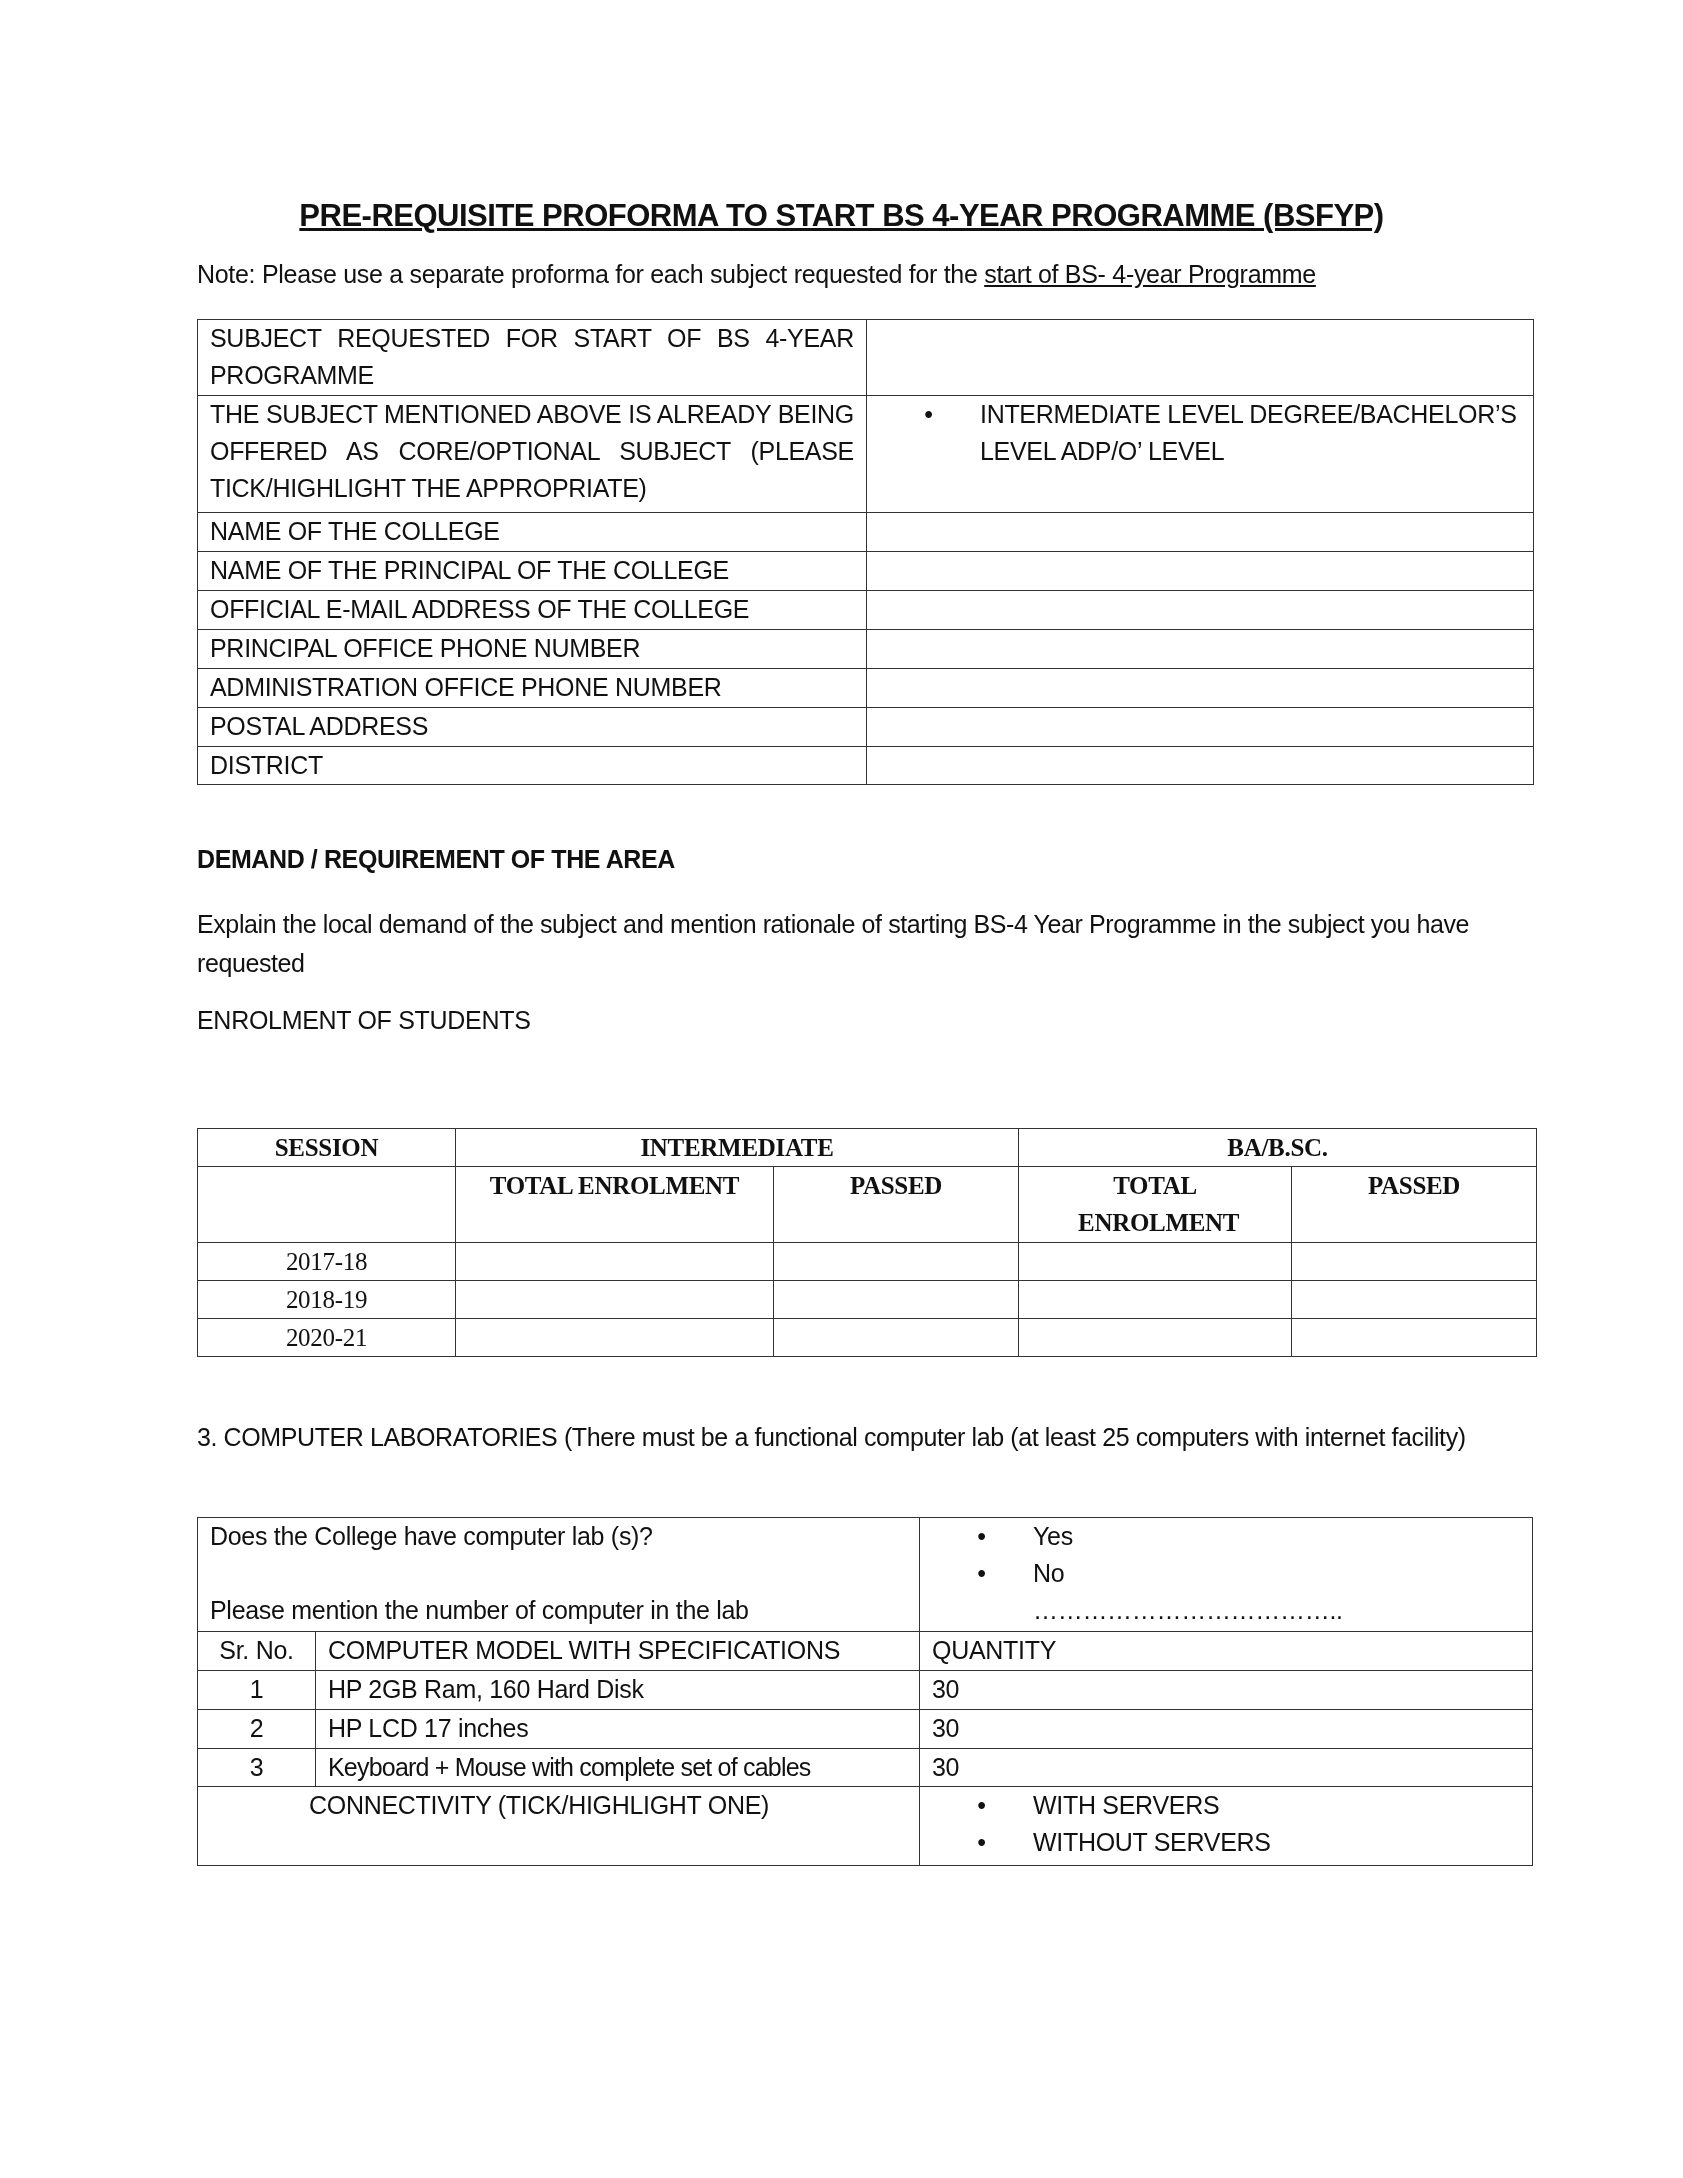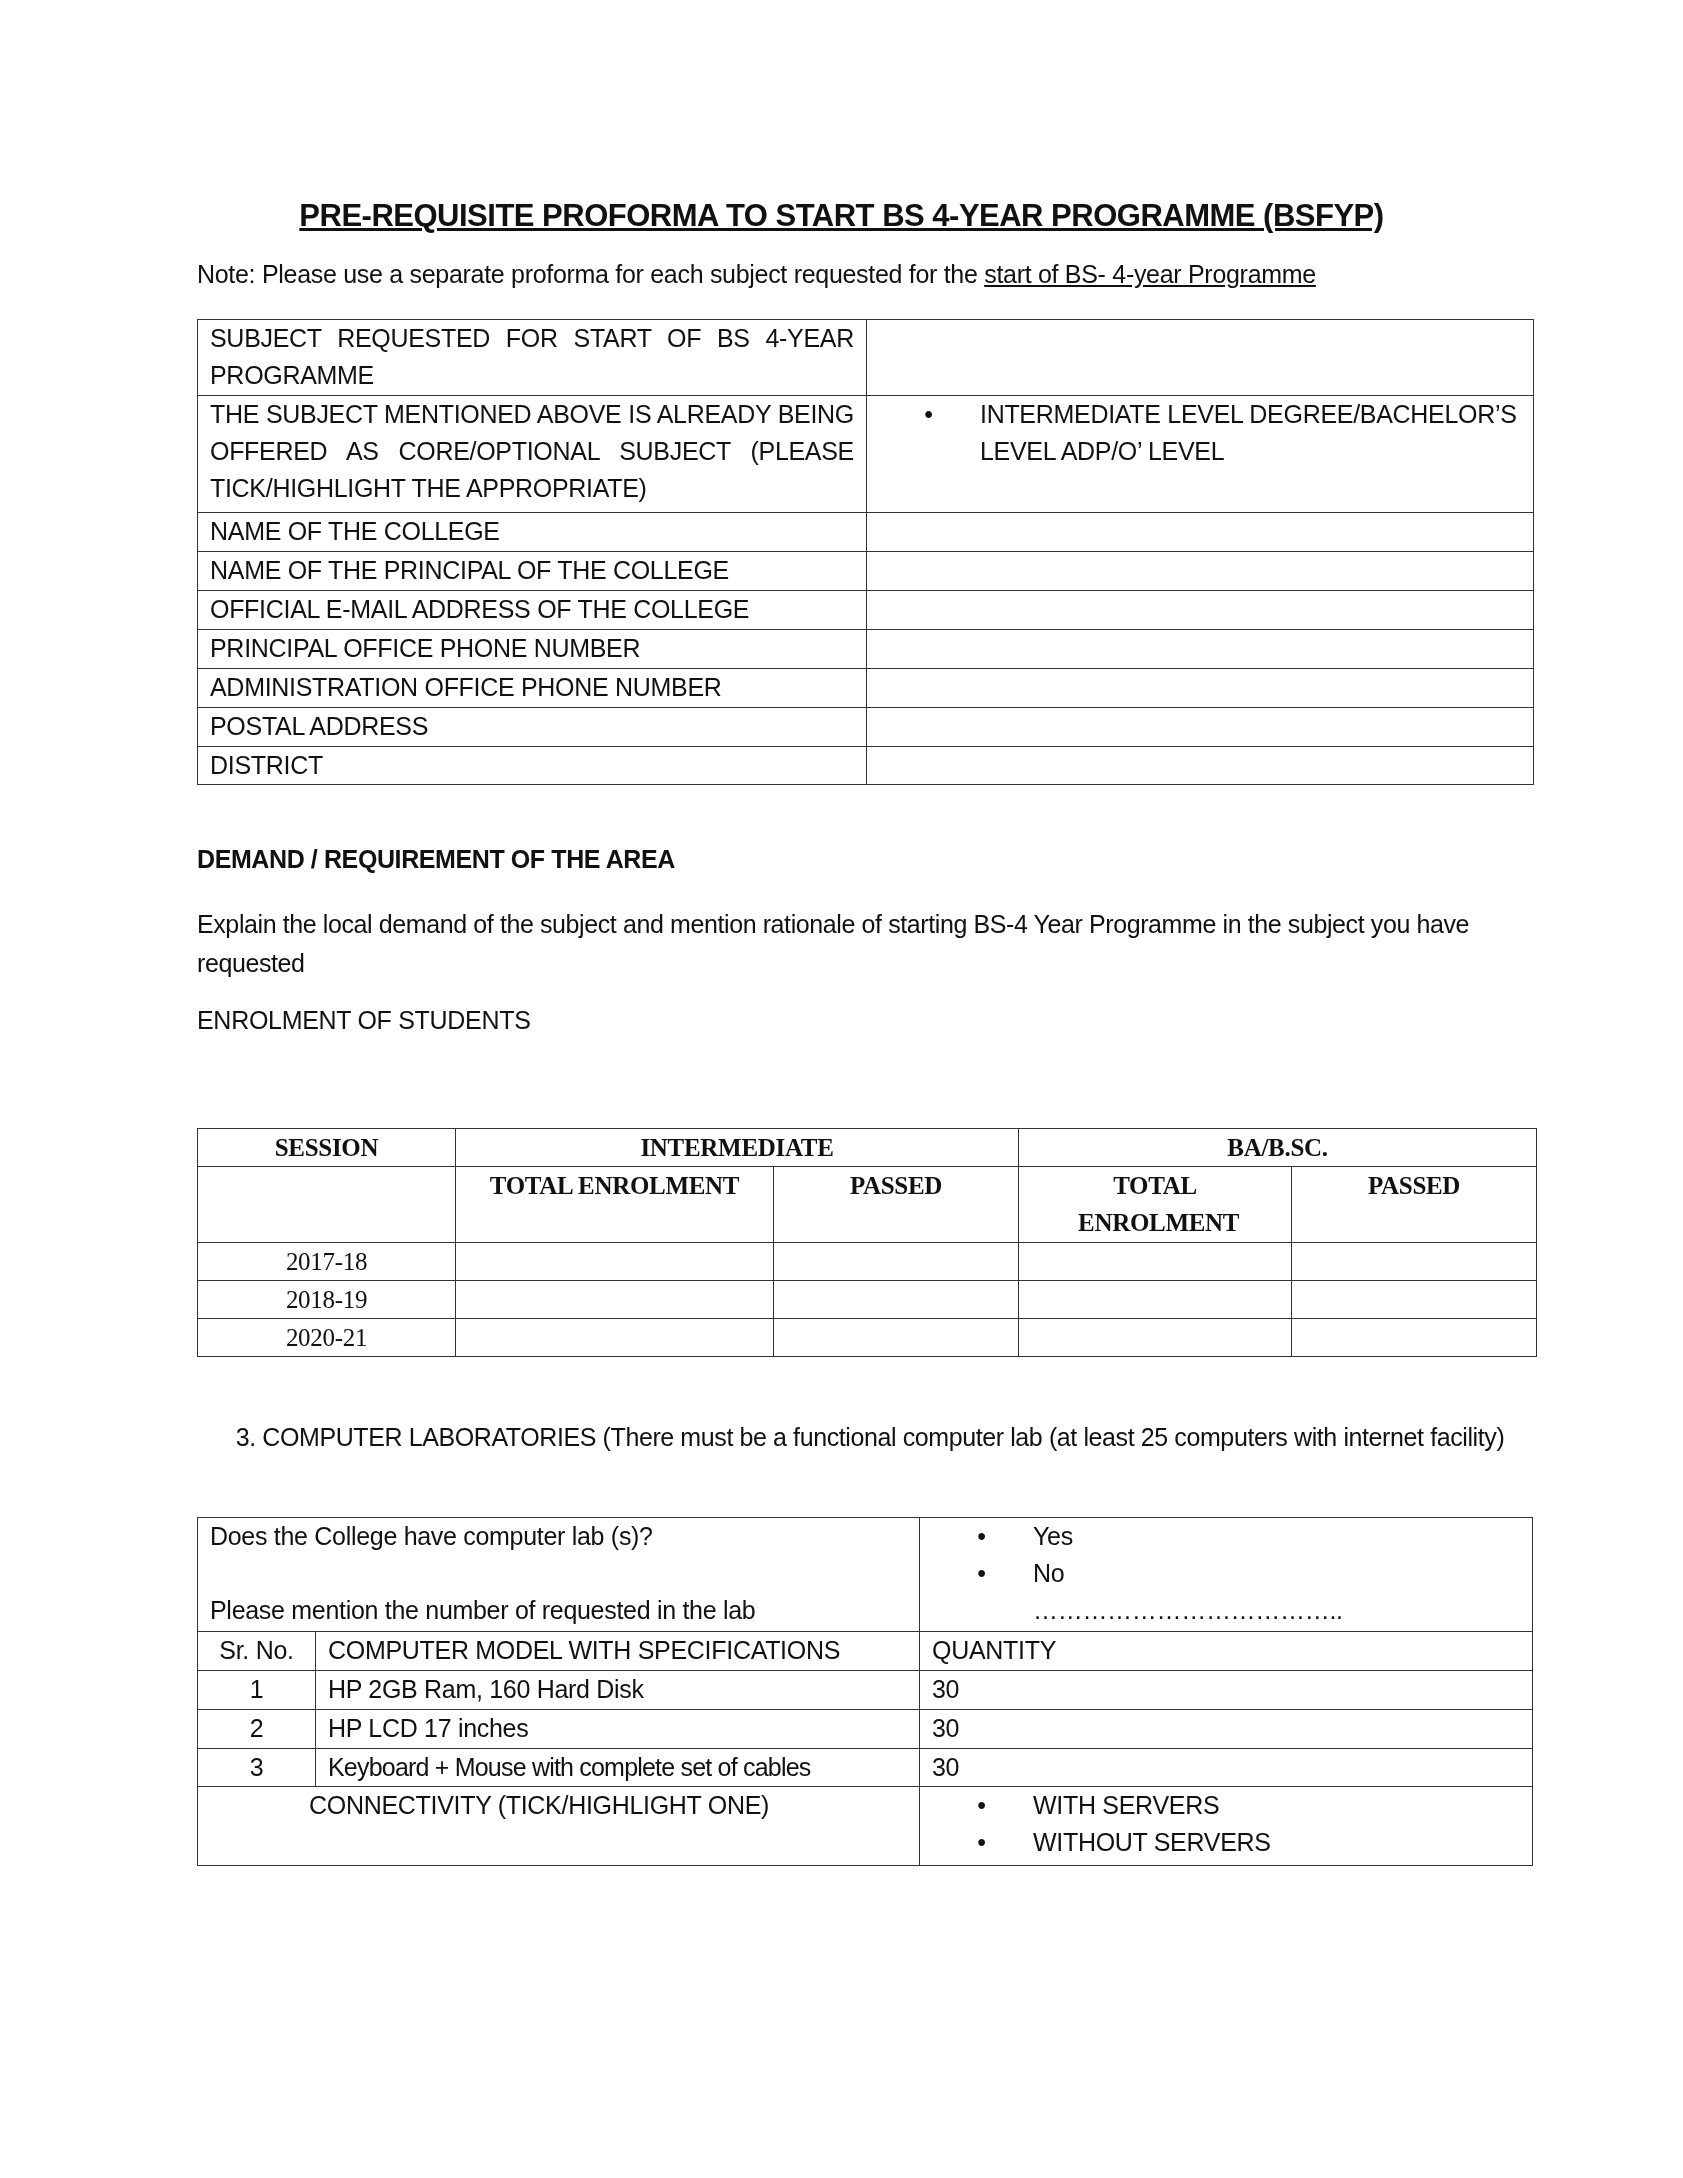--- a/index.html
+++ b/index.html
@@ -13,21 +13,21 @@
   #t1 { left:197px; top:319px; width:1337px; }
   #t1 td.l { width:644px; text-align:justify; }
   .bul { display:flex; }
   .bul .dot { width:59px; text-align:center; flex:none; padding-left:40px; box-sizing:border-box; }
   .h2 { top:845px; left:197px; font-weight:bold; letter-spacing:-0.4px; }
   .para { top:905px; left:197px; width:1346px; line-height:39px; letter-spacing:-0.4px; }
   .enrol { top:1006px; left:197px; letter-spacing:-0.3px; }
   #t2 { left:197px; top:1128px; width:1339px;font-family:Liberation Serif, serif; }
   #t2 td { text-align:center; line-height:37px; }
   #t2 td.b { font-weight:bold; }
-  .sec3 { top:1418px; left:197px; width:1346px; line-height:39px; letter-spacing:-0.4px;text-align:center; }
+  .sec3 { top:1418px; left:197px; width:1346px; line-height:39px; letter-spacing:-0.4px; }
   #t3 { left:197px; top:1517px; width:1335px; }
   #t3 td { line-height:37px; }
   .c { text-align:center; }
 </style>
 </head>
 <body>
 
 <div class="abs title">PRE-REQUISITE PROFORMA TO START BS 4-YEAR PROGRAMME (BSFYP)</div>
 <div class="abs note"><span>Note: Please use a separate proforma for each subject requested for the </span><u>start of BS- 4-year Programme</u></div>
 
@@ -132,21 +132,21 @@
   <colgroup>
       <col style="width:118px">
       <col style="width:604px">
       <col style="width:613px">
     </colgroup>
   <tbody>
       <tr style="height:114px">
     <td colspan="2">
       <div>Does the College have computer lab (s)?</div>
       <div style="height:37px"></div>
-      <div>Please mention the number of requested in the lab</div>
+      <div>Please mention the number of computer in the lab</div>
     </td>
     <td>
       <div class="bul">
             <span class="dot">•</span>
             <span style="padding-left:42px">Yes</span>
           </div>
       <div class="bul">
             <span class="dot">•</span>
             <span style="padding-left:42px">No</span>
           </div>

